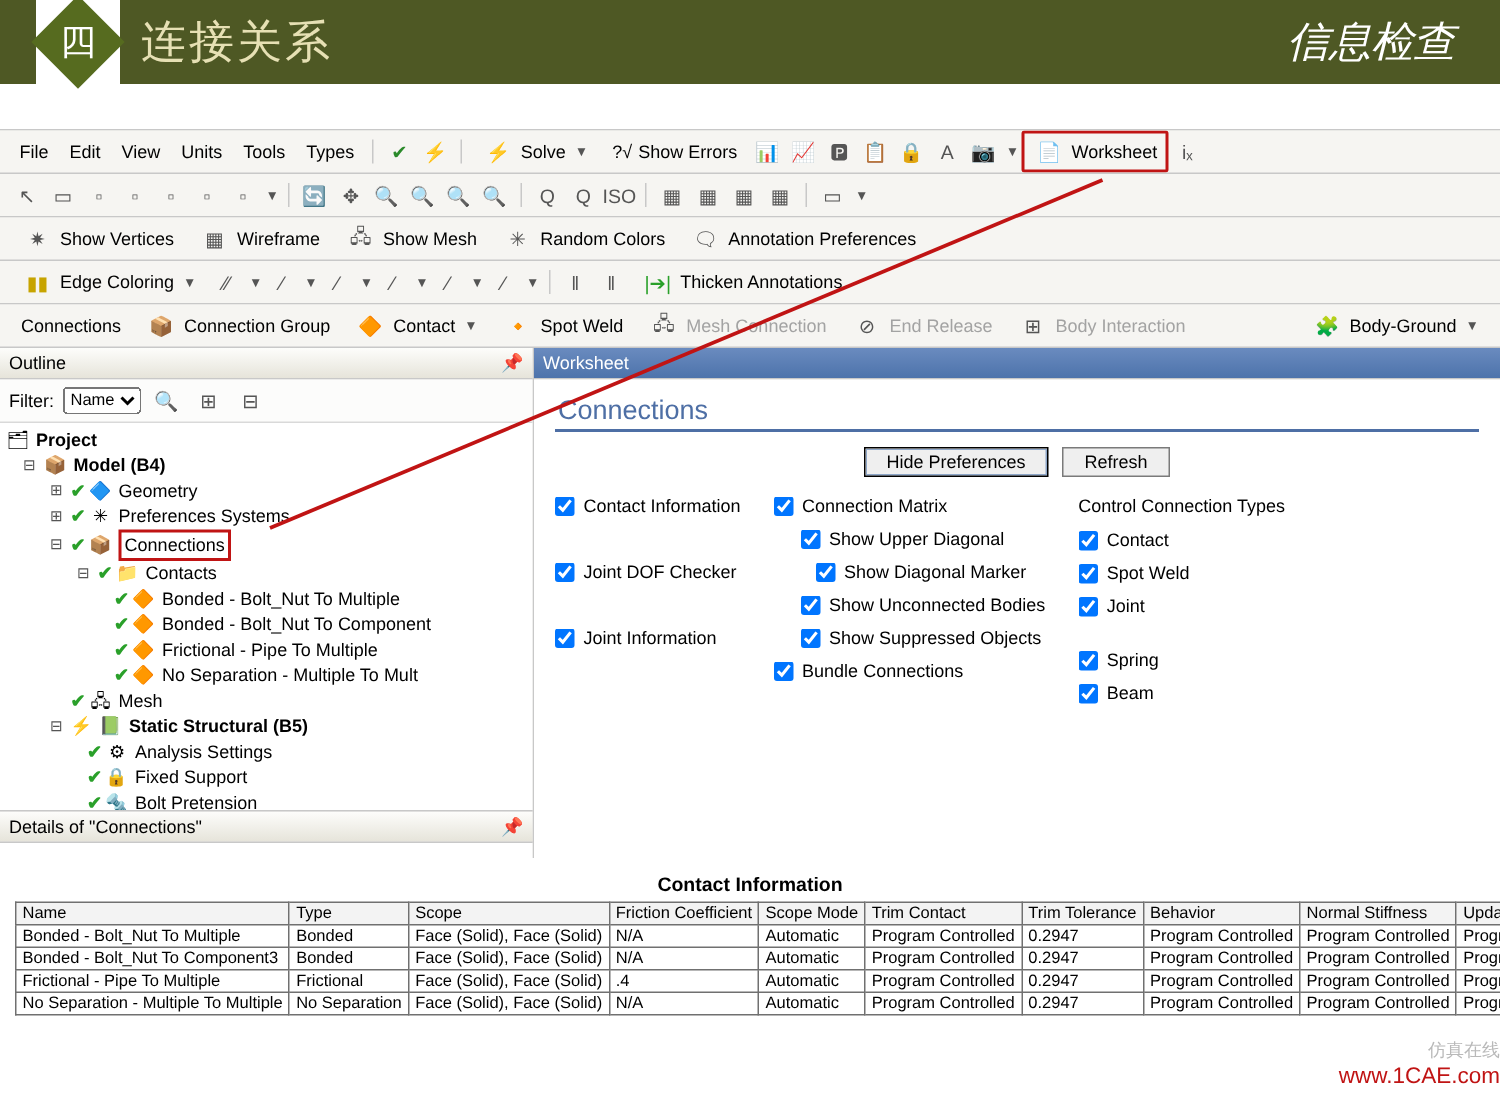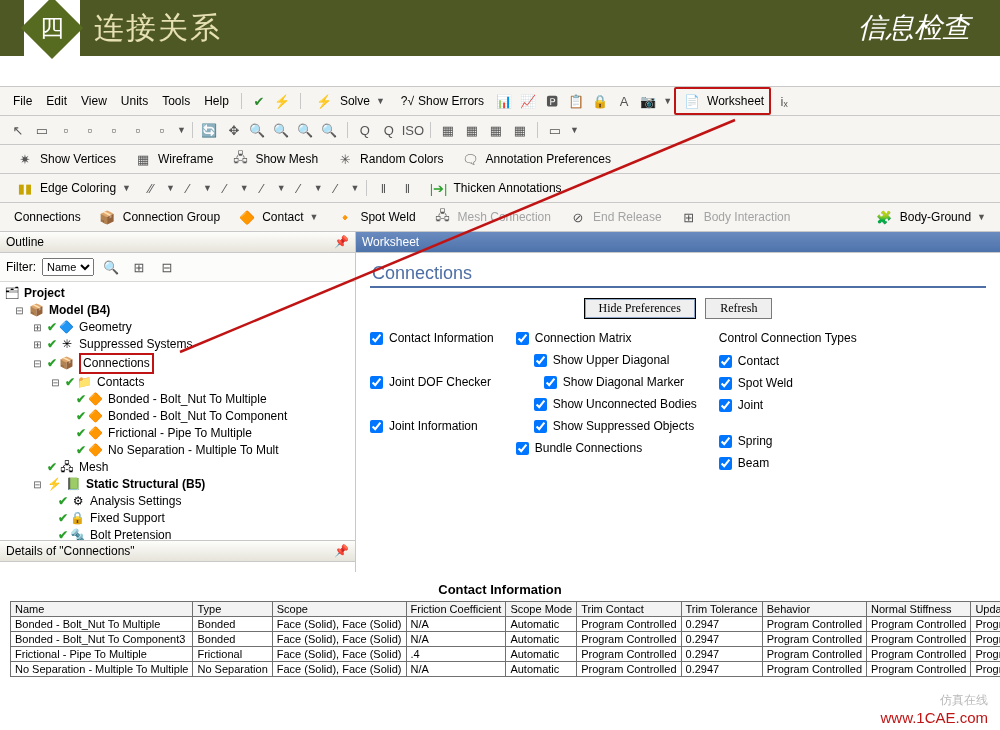--- a/index.html
+++ b/index.html
@@ -167,21 +167,21 @@
     border-bottom:2px solid #4e6fa5;
     color:#4e6fa5;
     font-size:18px;
     font-family:"Segoe UI",Arial,sans-serif;
     padding:4px 2px 2px 2px;
     margin-bottom:10px;
   }
   .ws-buttons { text-align:center; margin-bottom:12px; }
   .ws-buttons button {
     font-size:12px; padding:2px 14px; margin:0 3px;
-    border:1px solid #7a7a7a; background:#efefef;font-family:Liberation Serif, serif;
+    border:1px solid #7a7a7a; background:#efefef;
   }
   .ws-buttons button.active { border:1px solid #000; box-shadow:0 0 0 1px #8da6c8 inset; }
   .ws-prefs { display:flex; gap:22px; }
   .ws-col { display:flex; flex-direction:column; gap:8px; }
   .ws-col .head { font-size:12px; margin-bottom:1px; }
   .ws-col label { display:flex; align-items:center; gap:6px; font-size:12px; }
   .ws-col input[type=checkbox]{ margin:0; }
   .ws-prefs .spacer12 { height:14px; }
 
   
@@ -205,21 +205,21 @@
 
   
   .callout {
     position:absolute;
     pointer-events:none;
   }
 
   
   .watermark {
     position:absolute;
-    right:12px; bottom:4px;
+    right:0; bottom:4px;
     font-size:12px; color:#b9b9b9;
     display:flex; flex-direction:column; align-items:flex-end;
     font-family:"SimSun",serif;
   }
   .watermark .l2 { color:#c01414; font-family:Arial; font-size:15px; }
 </style>
 </head>
 <body>
 
 <div class="slide-header">
@@ -234,21 +234,21 @@
 <div class="slide-gap"></div>
 
 <div class="app">
 
   <div class="menubar">
     <span class="menu">File</span>
     <span class="menu">Edit</span>
     <span class="menu">View</span>
     <span class="menu">Units</span>
     <span class="menu">Tools</span>
-    <span class="menu">Help</span>
+    <span class="menu">Types</span>
     <div class="sep"></div>
     <span class="ticon green">✔</span>
     <span class="ticon">⚡</span>
     <div class="sep"></div>
     <span class="tbtn">
         <span class="ticon yellow">⚡</span>
         <span class="label">Solve</span>
         <span class="drop">▼</span>
       </span>
     <span class="tbtn">
@@ -414,21 +414,21 @@
         <div class="node" style="padding-left:28px">
             <span class="twist">⊞</span>
             <span class="check">✔</span>
             <span class="ticon2">🔷</span>
             <span>Geometry</span>
           </div>
         <div class="node" style="padding-left:28px">
             <span class="twist">⊞</span>
             <span class="check">✔</span>
             <span class="ticon2">✳</span>
-            <span>Suppressed Systems</span>
+            <span>Preferences Systems</span>
           </div>
         <div class="node" style="padding-left:28px">
             <span class="twist">⊟</span>
             <span class="check">✔</span>
             <span class="ticon2">📦</span>
             <span class="selected">Connections</span>
           </div>
         <div class="node" style="padding-left:46px">
             <span class="twist">⊟</span>
             <span class="check">✔</span>

